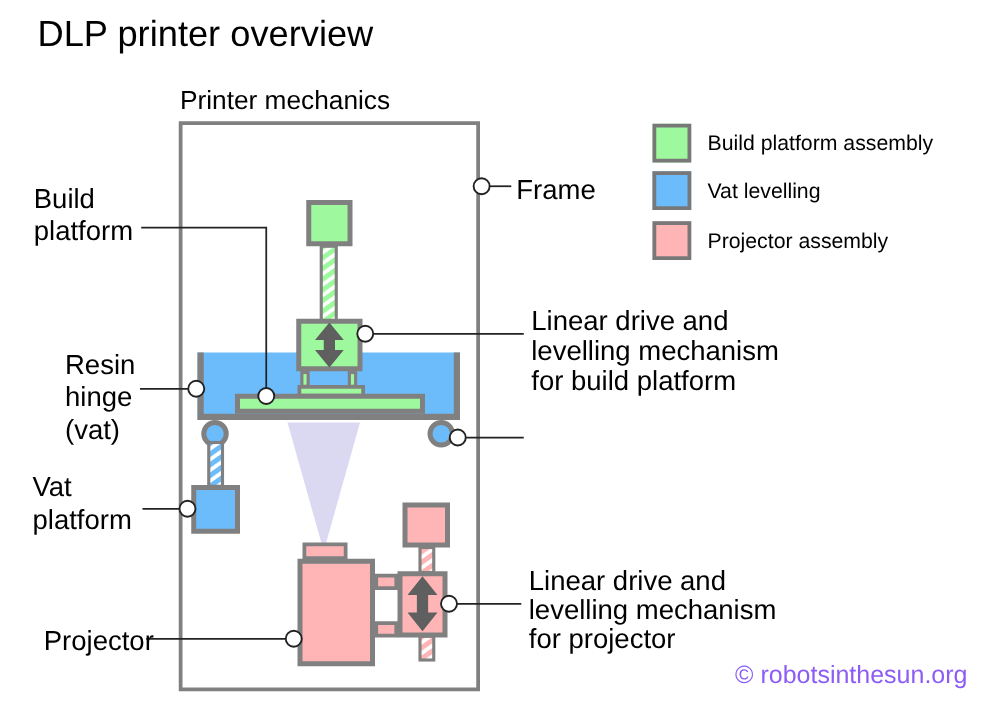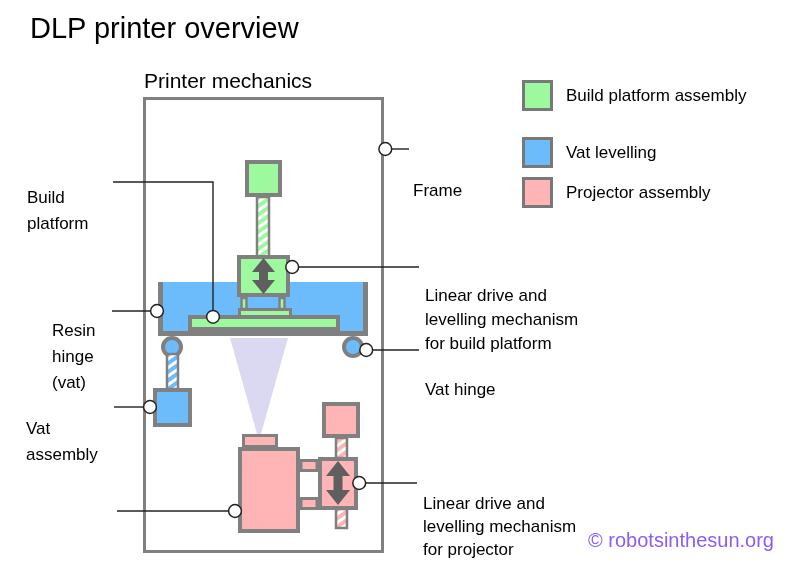--- a/index.html
+++ b/index.html
@@ -4,31 +4,31 @@
 <style>
   html,body{margin:0;padding:0;background:#fff;}
   .canvas{
     position:relative;width:800px;height:562px;background:#ffffff;overflow:hidden;
     font-family:Liberation Sans, sans-serif;color:#000;
   }
   .abs{position:absolute;}
   svg.diagram{position:absolute;left:0;top:0;}
   .page-title{left:30px;top:11px;font-size:29px;line-height:34px;white-space:nowrap;}
   .section-label{left:144px;top:69px;font-size:21px;white-space:nowrap;}
-  .callout{font-size:17px;line-height:24px;white-space:pre-line;margin-top:39px;}
+  .callout{font-size:22px;line-height:24px;white-space:pre-line;}
   .co-build-platform{left:27px;top:146px;line-height:26px;}
   .co-frame{left:413px;top:140px;text-align:center;}
   .co-ld-bp{left:425px;top:245px;line-height:24px;}
   .co-resin{left:52px;top:279px;line-height:26px;}
   .co-vat-hinge{left:425px;top:339px;}
   .co-vat-actuator{left:26px;top:377px;line-height:26px;}
   .co-projector{left:35px;top:501px;}
   .co-ld-proj{left:423px;top:453px;line-height:23px;}
   .legend-row{left:522px;height:31px;display:flex;align-items:center;}
-  .legend-row.r0{top:80px;} .legend-row.r1{top:137px;} .legend-row.r2{top:177px;text-align:right;}
+  .legend-row.r0{top:99px;} .legend-row.r1{top:137px;} .legend-row.r2{top:177px;text-align:right;}
   .legend-swatch{width:31px;height:31px;border:3.5px solid #787878;box-sizing:border-box;flex:0 0 auto;}
   .legend-label{margin-left:13px;font-size:17px;white-space:nowrap;}
   .watermark{right:26px;top:529px;font-size:20px;color:#8b5cf6;white-space:nowrap;}
 </style>
 </head>
 <body>
 
 <div class="canvas">
 
   <svg class="diagram" width="800" height="562" viewBox="0 0 800 562">
@@ -107,23 +107,23 @@
 
   <div class="abs callout co-build-platform">Build
 platform</div>
   <div class="abs callout co-frame">Frame</div>
   <div class="abs callout co-ld-bp">Linear drive and
 levelling mechanism
 for build platform</div>
   <div class="abs callout co-resin">Resin
 hinge
 (vat)</div>
-  <div class="abs callout co-vat-hinge">Vat hinge</div>
   <div class="abs callout co-vat-actuator">Vat
-assembly</div>
+platform</div>
+  <div class="abs callout co-projector">Projector</div>
   <div class="abs callout co-ld-proj">Linear drive and
 levelling mechanism
 for projector</div>
 
   <div class="abs legend-row r0">
     <span class="legend-swatch" style="background: rgb(158, 249, 158);"></span>
     <span class="legend-label">Build platform assembly</span>
   </div>
   <div class="abs legend-row r1">
     <span class="legend-swatch" style="background: rgb(108, 188, 252);"></span>

